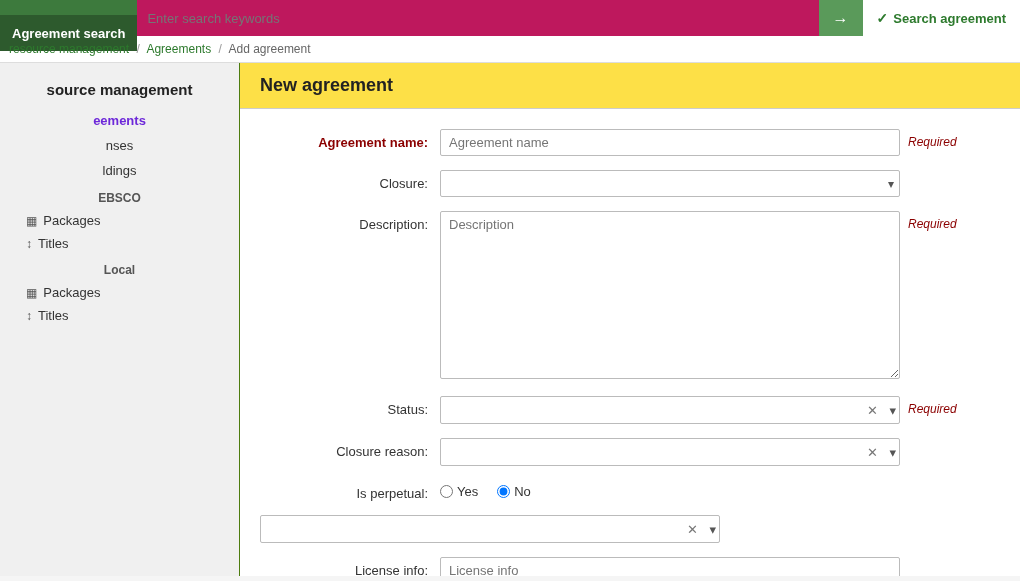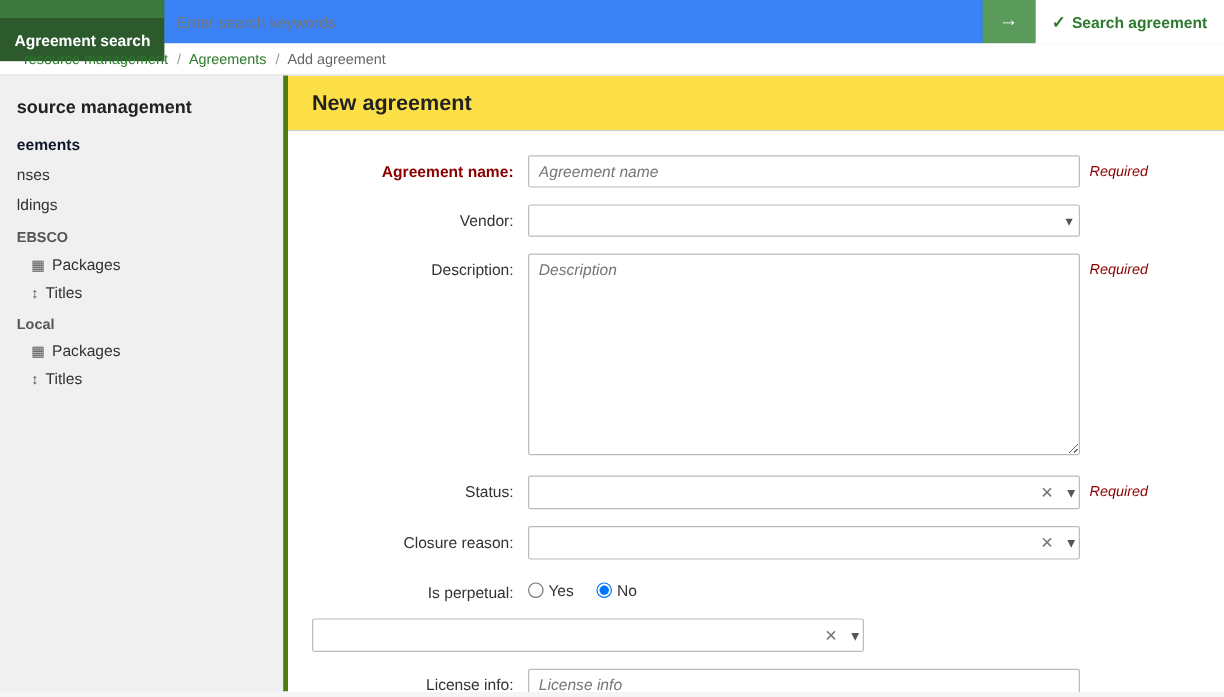--- a/index.html
+++ b/index.html
@@ -25,21 +25,21 @@
       white-space: nowrap;
       margin-top: 30px;
     }
     .top-bar .search-input {
       flex: 1;
       height: 100%;
       border: none;
       outline: none;
       padding: 10px 10px;
       font-size: 13px;
-      background: #3b82f6;
+      background: #be185d;
     }
     .top-bar .search-go-btn {
       background: #5a9a5a;
       border: none;
       color: #fff;
       height: 100%;
       padding: 0 14px;
       cursor: pointer;
       font-size: 16px;
       display: flex;
@@ -59,60 +59,61 @@
       gap: 5px;
     }
     .top-bar .search-agreement-btn .check-icon {
       color: #2d7a2d;
       font-size: 14px;
     }
 
     
     .breadcrumb {
       background: #fff;
-      padding: 6px 20px;
+      padding: 6px 9px;
       font-size: 12px;
       border-bottom: 1px solid #ddd;
       color: #666;
     }
     .breadcrumb a {
       color: #2d7a2d;
       text-decoration: none;
     }
     .breadcrumb .separator { margin: 0 4px; color: #999; }
 
     
     .main-layout {
       display: flex;
       height: calc(581px - 36px - 32px);
     }
 
     
     .sidebar {
       width: 240px;
       background: #f0f0f0;
-      border-right: 4px solid #4d7c0f;
+      border-right: 1px solid #4d7c0f;
       padding: 12px 0;
       overflow-y: auto;
+      text-align: center;
     }
     .sidebar-title {
       font-size: 15px;
       font-weight: bold;
       padding: 6px 14px 10px;
       color: #222;
     }
     .sidebar-item {
       padding: 5px 14px;
       cursor: pointer;
       font-size: 13px;
       color: #333;
     }
     .sidebar-item.active {
       font-weight: bold;
-      color: #0f172a;
+      color: #6d28d9;
     }
     .sidebar-section {
       padding: 8px 14px 4px;
       font-size: 12px;
       color: #555;
       font-weight: bold;
     }
     .sidebar-sub-item {
       padding: 4px 14px 4px 26px;
       cursor: pointer;
@@ -175,21 +176,20 @@
     .form-field textarea {
       width: 100%;
       padding: 5px 8px;
       border: 1px solid #bbb;
       border-radius: 2px;
       font-size: 13px;
       font-family: Arial, sans-serif;
       color: #999;
       outline: none;
       resize: vertical;
-      font-style: italic;
     }
     .form-field textarea {
       height: 168px;
     }
     .required-text {
       color: #8b0000;
       font-size: 12px;
       font-style: italic;
       padding-left: 8px;
       padding-top: 6px;
@@ -353,21 +353,21 @@
 
       <div class="form-row">
         <div class="form-label required-label">Agreement name:</div>
         <div class="form-field">
           <input type="text" placeholder="Agreement name" style="">
         </div>
         <div class="required-text">Required</div>
       </div>
 
       <div class="form-row">
-        <div class="form-label">Vendor:</div>
+        <div class="form-label">Closure:</div>
         <div class="form-field">
           <div class="custom-select">
             <select class="custom-select-input">
               <option value=""></option>
             </select>
             <span class="custom-select-arrow">▾</span>
           </div>
         </div>
       </div>
 

